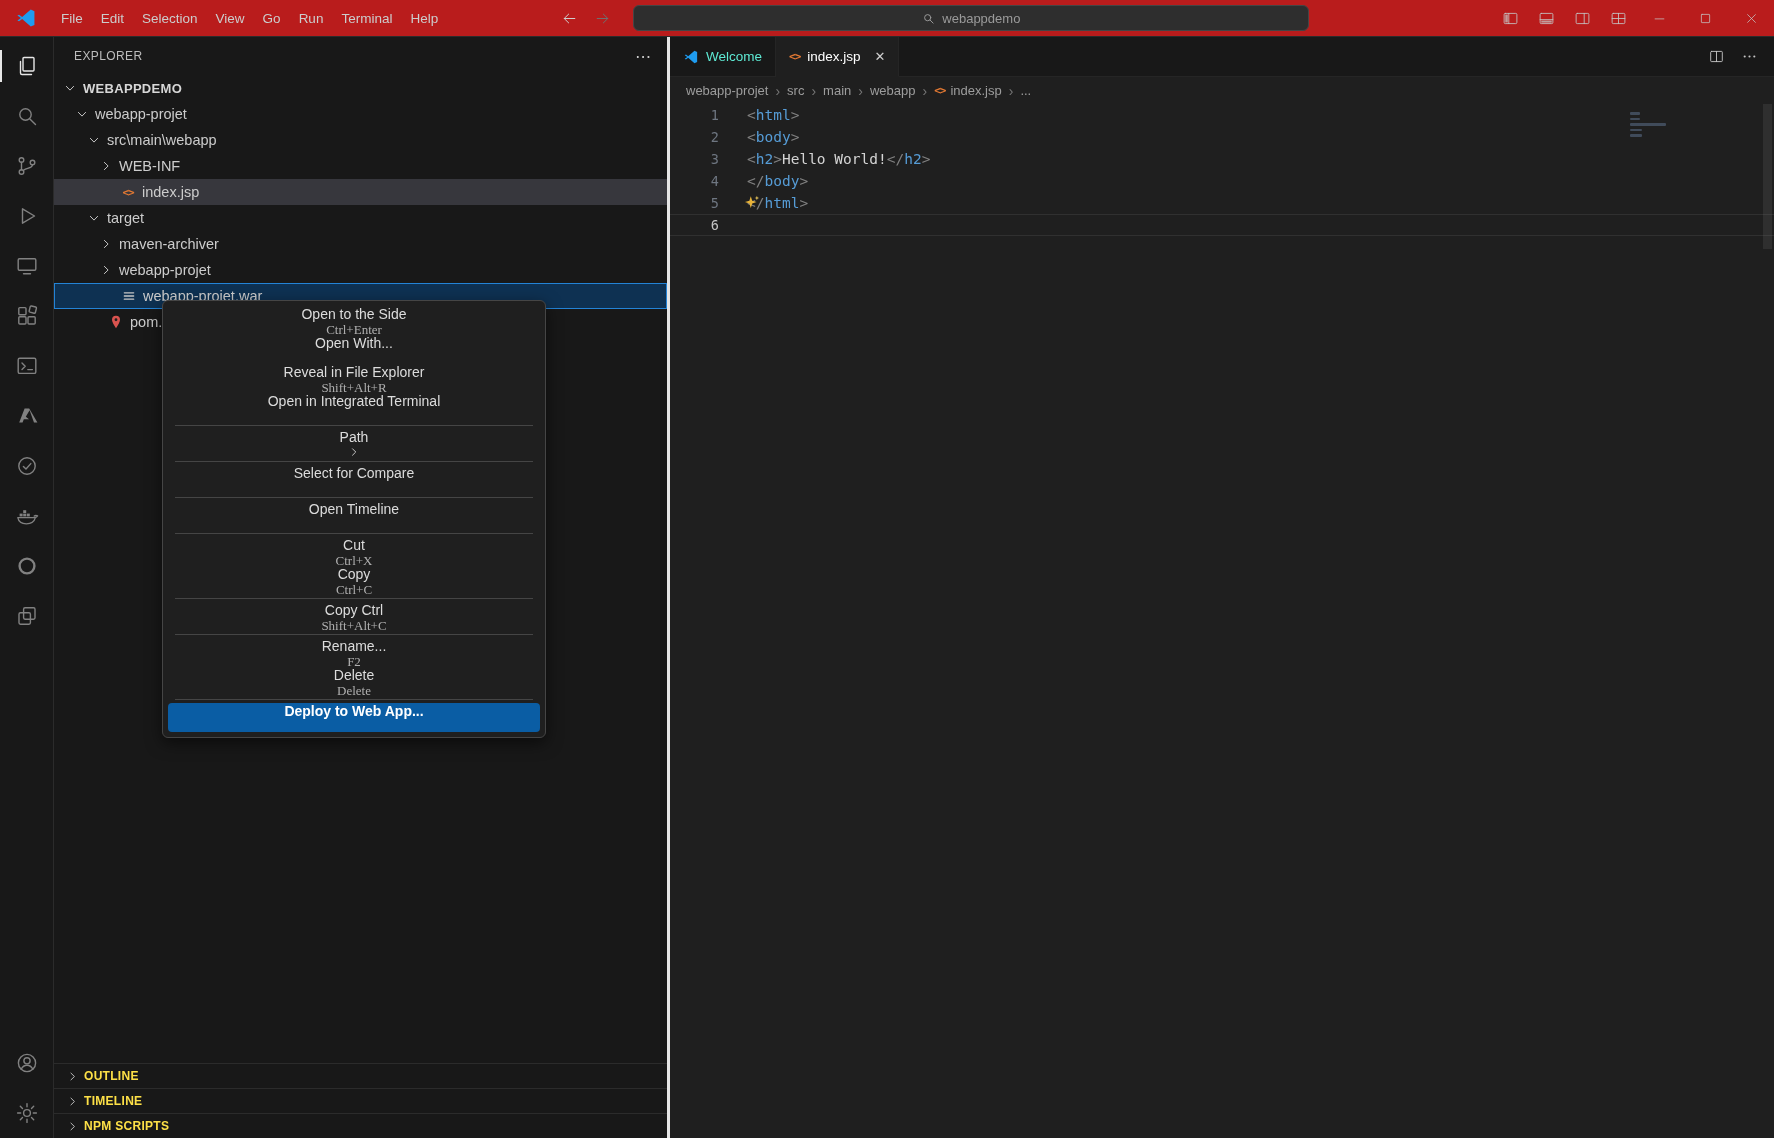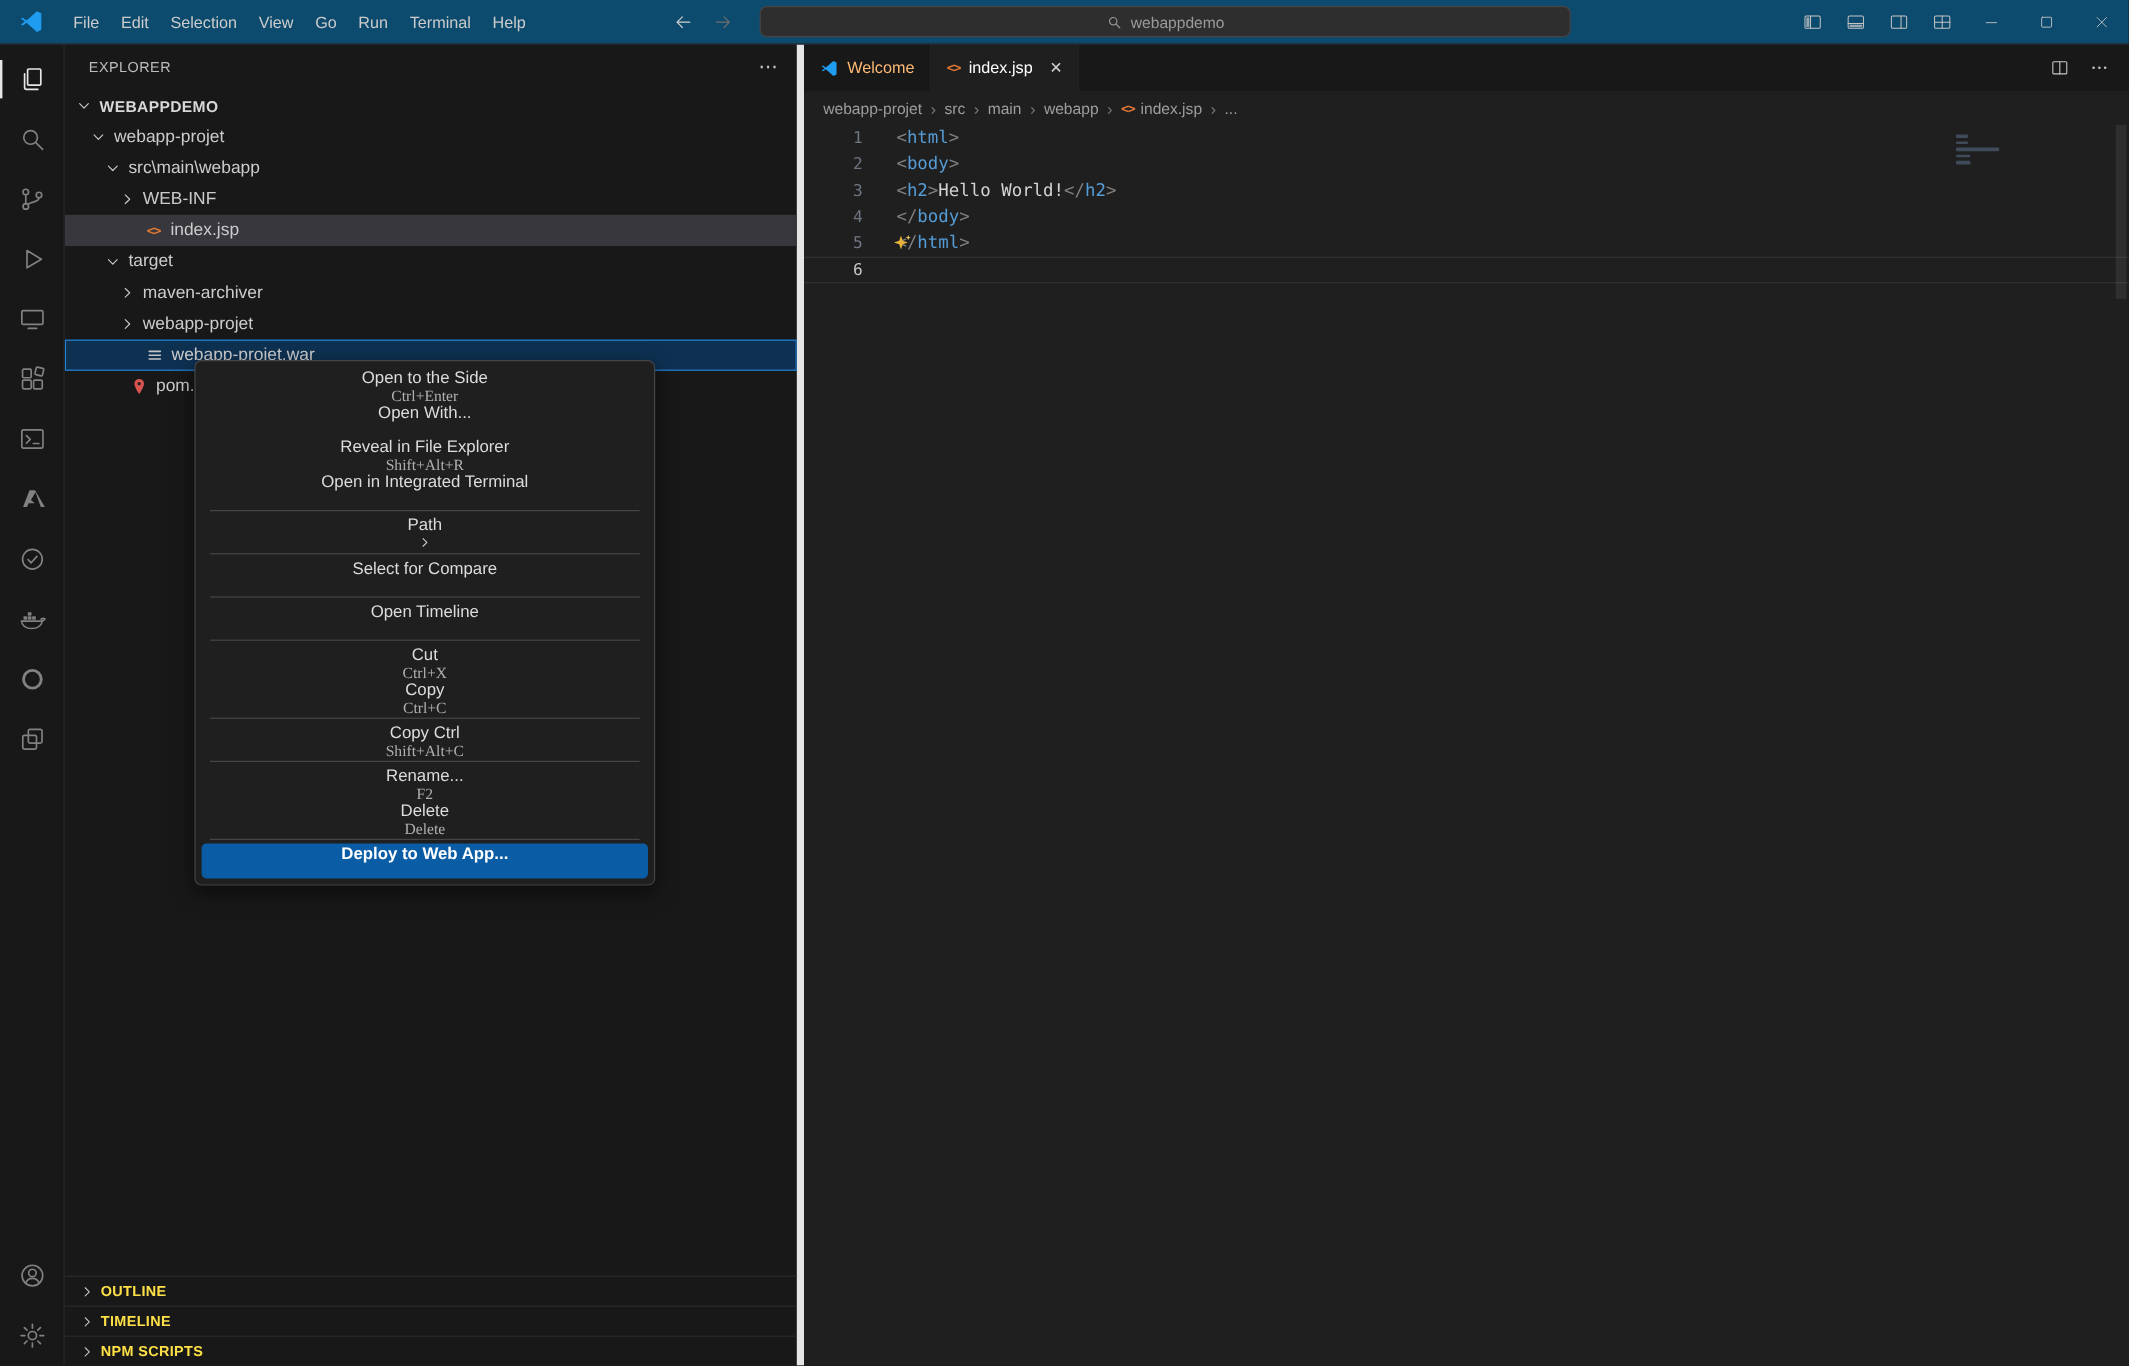--- a/index.html
+++ b/index.html
@@ -5,21 +5,21 @@
   :root{
     --accent:#0078d4; --menu-sel:#0a5da4; --tag:#569cd6; --punct:#808080;
     --code-text:#d4d4d4; --jsp:#e37933;
   }
   *{margin:0;padding:0;box-sizing:border-box;}
   html,body{width:1774px;height:1138px;overflow:hidden;}
   body{background:#1f1f1f;font-family:"Liberation Sans","DejaVu Sans",sans-serif;color:#ccc;position:relative;font-size:14px;}
   svg{display:block;}
 
   
-  .titlebar{height:37px;background:#0c4a6e;border-bottom:1px solid #2b2b2b;display:flex;align-items:center;position:relative;z-index:5;}
+  .titlebar{height:37px;background:#b91c1c;border-bottom:1px solid #2b2b2b;display:flex;align-items:center;position:relative;z-index:5;}
   .tb-logo{width:52px;display:flex;justify-content:center;align-items:center;}
   .menubar{display:flex;align-items:center;height:100%;}
   .menu-item{padding:5px 9px;font-size:13.5px;color:#cccccc;border-radius:5px;white-space:nowrap;}
   .tb-spacer{flex:1;}
   .tb-spacer.r{flex:1.6;}
   .nav-arrows{display:flex;align-items:center;gap:16px;margin-right:22px;color:#cfcfcf;}
   .nav-arrows .dim{color:#6f6f6f;display:flex;}
   .nav-arrows .lit{display:flex;}
   .searchbox{width:676px;height:26px;background:#2e2e2e;border:1px solid #454545;border-radius:6px;display:flex;align-items:center;justify-content:center;gap:7px;color:#9a9a9a;font-size:13px;}
   .tb-right{display:flex;align-items:center;height:100%;}
@@ -28,41 +28,41 @@
 
   
   .main{position:absolute;top:37px;bottom:0;left:0;right:0;display:flex;}
 
   .activitybar{width:54px;background:#181818;border-right:1px solid #2b2b2b;display:flex;flex-direction:column;padding-top:4px;}
   .ab-item{height:50px;display:flex;align-items:center;justify-content:center;color:#818181;position:relative;}
   .ab-item.active{color:#e7e7e7;}
   .ab-item.active::before{content:"";position:absolute;left:0;top:9px;bottom:9px;width:2px;background:#e7e7e7;}
   .ab-spacer{flex:1;}
 
-  .sidebar{width:616px;background:#181818;border-right:6px solid #e5e5e5;display:flex;flex-direction:column;position:relative;justify-content:center;}
+  .sidebar{width:616px;background:#181818;border-right:3px solid #e5e5e5;display:flex;flex-direction:column;position:relative;justify-content:center;}
   .sb-header{height:38px;display:flex;align-items:center;padding:0 16px 0 20px;flex:none;}
   .sb-title{font-size:12px;color:#bdbdbd;letter-spacing:.4px;}
   .sb-more{margin-left:auto;color:#cccccc;font-size:16px;}
   .tree{flex:1;overflow:hidden;font-size:14.5px;}
   .row{height:26px;display:flex;align-items:center;gap:5px;color:#cccccc;position:relative;white-space:nowrap;}
   .row .chev{width:16px;display:flex;justify-content:center;color:#c5c5c5;flex:none;}
   .row .spacer16{width:16px;flex:none;}
   .row .ficon{width:18px;display:flex;justify-content:center;flex:none;color:#c5c5c5;}
   .row.root .row-label{font-weight:bold;font-size:13px;letter-spacing:.3px;color:#d7d7d7;}
   .row.selected{background:#37373d;}
   .row.focused{background:#0e3152;border:1px solid #2383d6;}
   .sb-panels{margin-top:auto;flex:none;}
   .panel{height:25px;border-top:1px solid #2b2b2b;display:flex;align-items:center;gap:4px;padding-left:10px;font-size:12px;font-weight:bold;color:#fde047;letter-spacing:.3px;}
   .panel .chev{width:16px;display:flex;justify-content:center;color:#c5c5c5;}
 
   
   .editor{flex:1;display:flex;flex-direction:column;background:#1f1f1f;min-width:0;}
   .tabbar{height:40px;background:#181818;display:flex;align-items:stretch;border-bottom:1px solid #252525;flex:none;}
   .tabs{display:flex;}
-  .tab{display:flex;align-items:center;gap:7px;padding:0 13px;font-size:13.5px;color:#fdba74;background:#181818;border-right:1px solid #252525;}
+  .tab{display:flex;align-items:center;gap:7px;padding:0 13px;font-size:13.5px;color:#5eead4;background:#181818;border-right:1px solid #252525;}
   .tab.active{background:#1f1f1f;color:#ffffff;border-bottom:1px solid #1f1f1f;margin-bottom:-1px;}
   .closex{margin-left:7px;color:#d0d0d0;font-size:13px;line-height:1;}
   .tab-actions{margin-left:auto;display:flex;align-items:center;gap:16px;padding-right:16px;color:#c5c5c5;}
   .breadcrumbs{height:27px;display:flex;align-items:center;gap:7px;padding-left:16px;font-size:13px;color:#9d9d9d;flex:none;}
   .bc-sep{color:#767676;font-size:14px;}
   .bc-item{display:flex;align-items:center;gap:5px;}
   .code{flex:1;position:relative;font-family:"DejaVu Sans Mono","Liberation Mono",monospace;font-size:14.5px;}
   .code-line{display:flex;height:22px;line-height:22px;align-items:center;}
   .code-line.current{border-top:1px solid rgba(255,255,255,.08);border-bottom:1px solid rgba(255,255,255,.08);}
   .ln{width:49px;flex:none;text-align:right;color:#6e7681;font-size:13.5px;}

